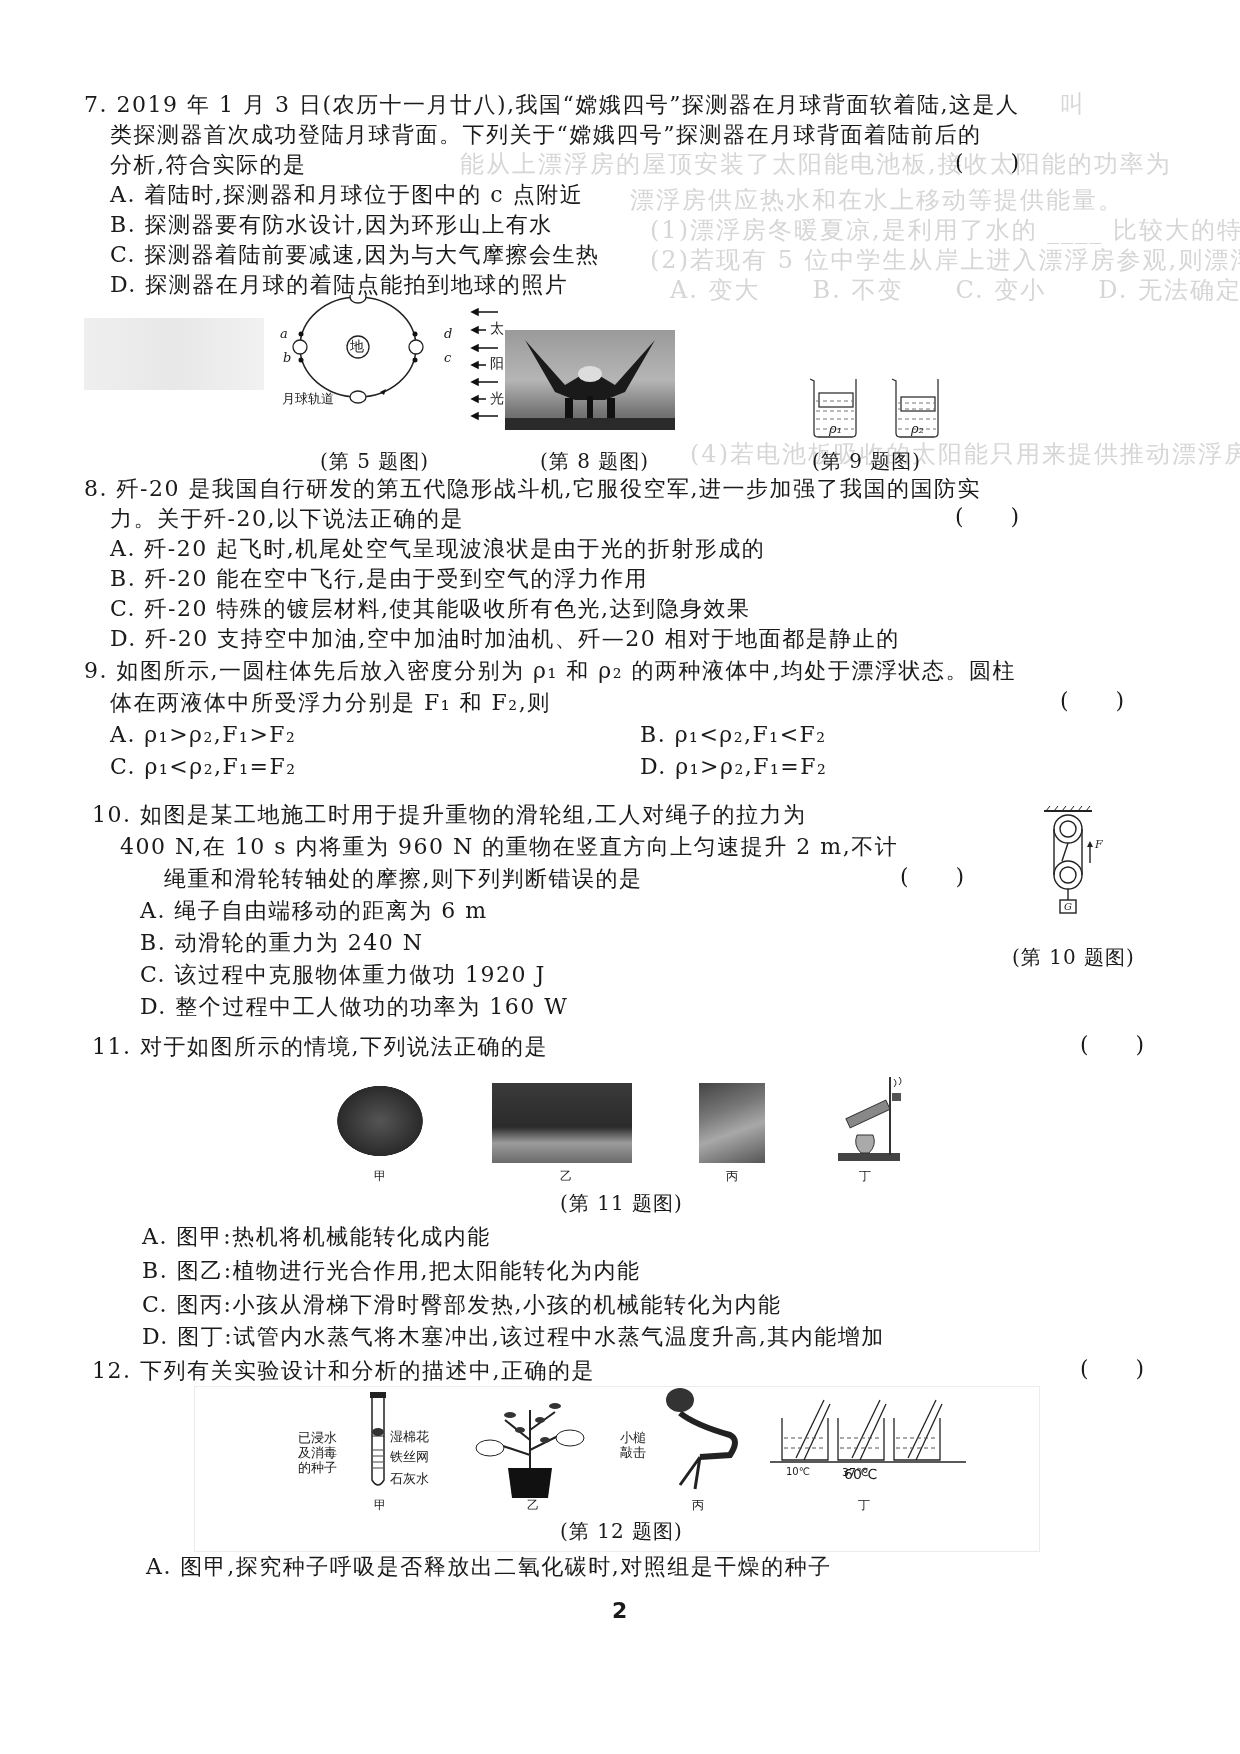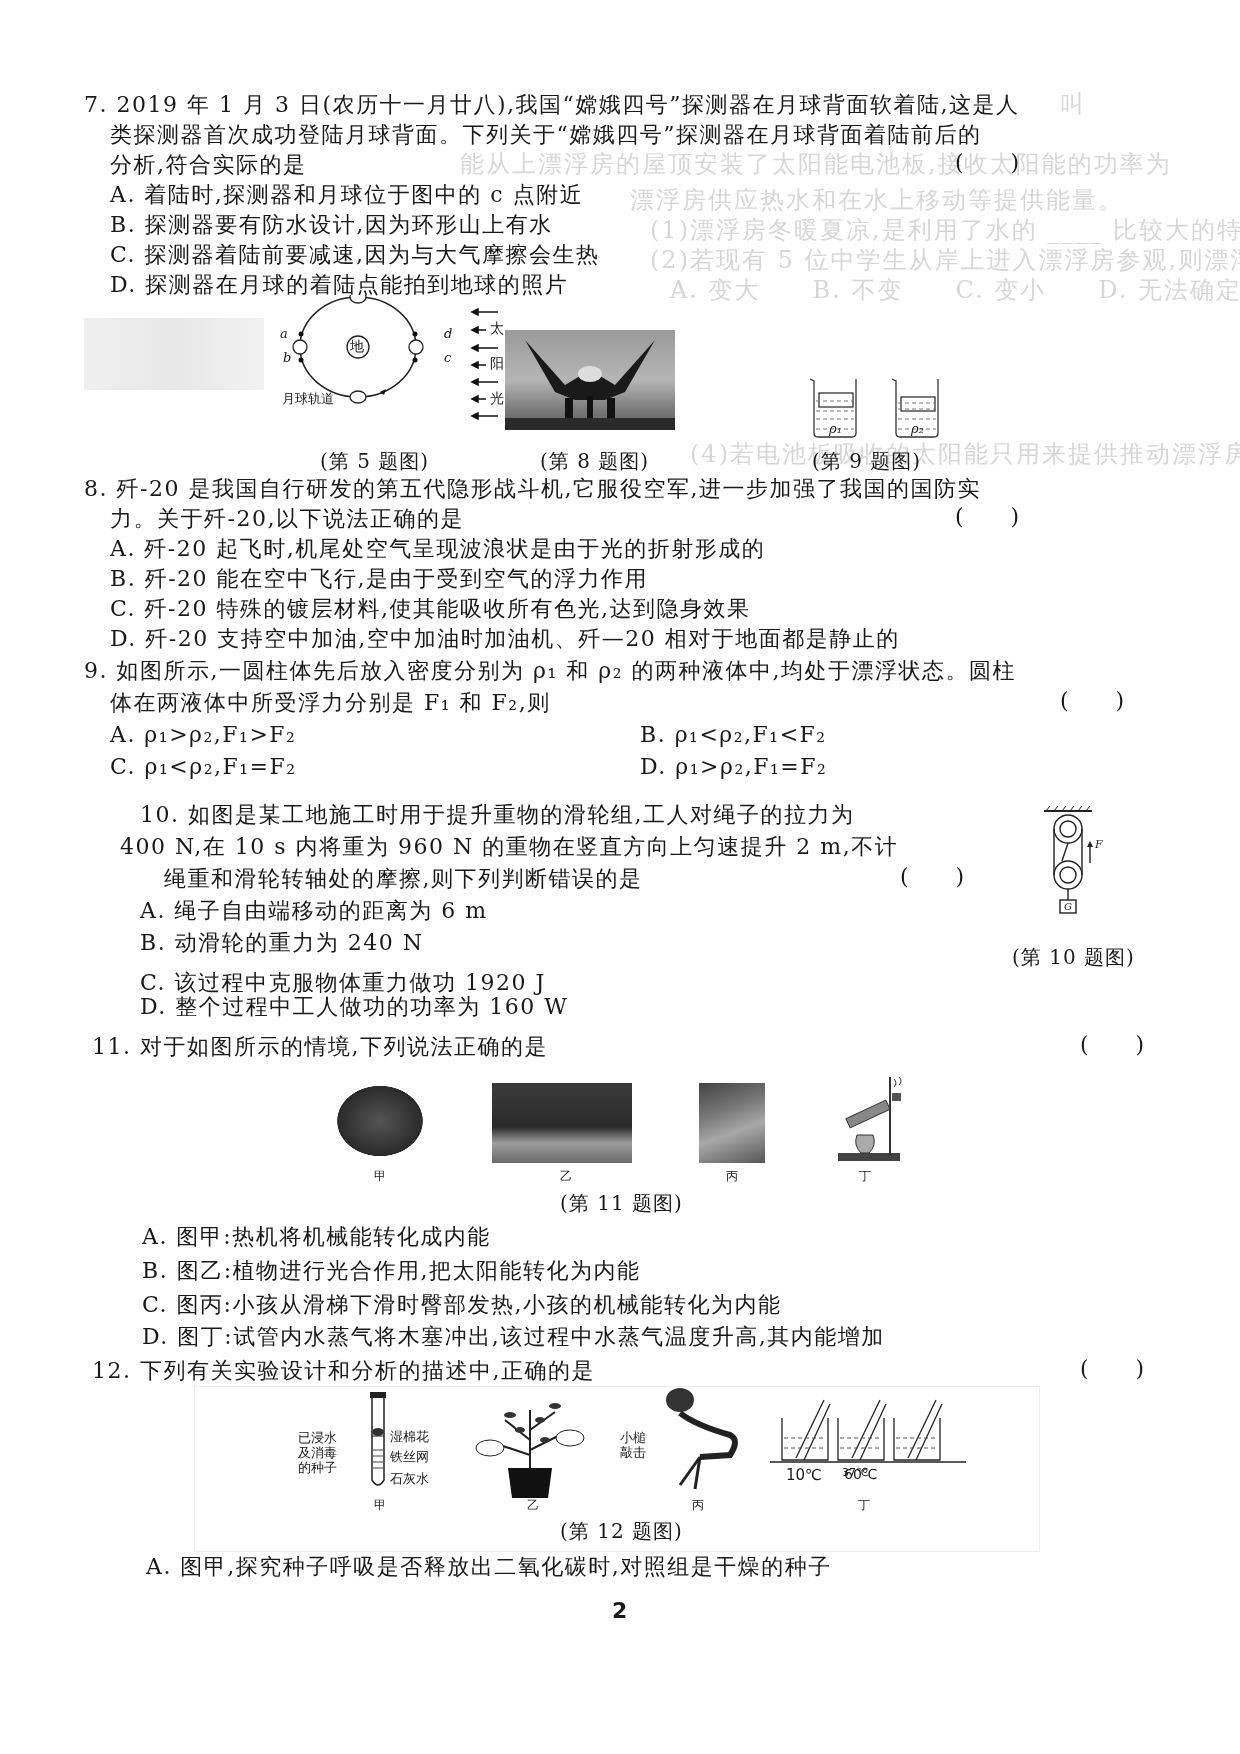--- a/index.html
+++ b/index.html
@@ -121,27 +121,27 @@
 <div class="line" style="left:110px;top:624px;">D. 歼-20 支持空中加油,空中加油时加油机、歼—20 相对于地面都是静止的</div>
 
 <div class="line" style="left:84px;top:656px;">9. 如图所示,一圆柱体先后放入密度分别为 ρ₁ 和 ρ₂ 的两种液体中,均处于漂浮状态。圆柱</div>
 <div class="line" style="left:110px;top:688px;">体在两液体中所受浮力分别是 F₁ 和 F₂,则</div>
 <div class="paren" style="left:1060px;top:688px;">( )</div>
 <div class="line" style="left:110px;top:720px;">A. ρ₁&gt;ρ₂,F₁&gt;F₂</div>
 <div class="line" style="left:640px;top:720px;">B. ρ₁&lt;ρ₂,F₁&lt;F₂</div>
 <div class="line" style="left:110px;top:752px;">C. ρ₁&lt;ρ₂,F₁=F₂</div>
 <div class="line" style="left:640px;top:752px;">D. ρ₁&gt;ρ₂,F₁=F₂</div>
 
-<div class="line" style="left:92px;top:800px;margin-left:48px;">10. 如图是某工地施工时用于提升重物的滑轮组,工人对绳子的拉力为</div>
+<div class="line" style="left:92px;top:800px;">10. 如图是某工地施工时用于提升重物的滑轮组,工人对绳子的拉力为</div>
 <div class="line" style="left:120px;top:832px;">400 N,在 10 s 内将重为 960 N 的重物在竖直方向上匀速提升 2 m,不计</div>
 <div class="line" style="left:120px;top:864px;margin-left:44px;">绳重和滑轮转轴处的摩擦,则下列判断错误的是</div>
 <div class="paren" style="left:900px;top:864px;">( )</div>
 <div class="line" style="left:140px;top:896px;">A. 绳子自由端移动的距离为 6 m</div>
 <div class="line" style="left:140px;top:928px;">B. 动滑轮的重力为 240 N</div>
-<div class="line" style="left:140px;top:960px;margin-top:8px;">C. 该过程中克服物体重力做功 1920 J</div>
+<div class="line" style="left:140px;top:960px;">C. 该过程中克服物体重力做功 1920 J</div>
 <div class="line" style="left:140px;top:992px;">D. 整个过程中工人做功的功率为 160 W</div>
 
 <svg class="fig" style="left:1040px;top:805px;" width="80" height="115">
   <line x1="4" y1="6" x2="52" y2="6" stroke="#222" stroke-width="2"></line>
   <g stroke="#222" stroke-width="1">
       <line x1="6" y1="6" x2="10" y2="1"></line>
       <line x1="14" y1="6" x2="18" y2="1"></line>
       <line x1="22" y1="6" x2="26" y2="1"></line>
       <line x1="30" y1="6" x2="34" y2="1"></line>
       <line x1="38" y1="6" x2="42" y2="1"></line>
@@ -255,21 +255,21 @@
   </g>
   <g stroke="#555" stroke-dasharray="4 3">
       <line x1="14" y1="40" x2="56" y2="40"></line>
       <line x1="14" y1="50" x2="56" y2="50"></line>
       <line x1="70" y1="40" x2="112" y2="40"></line>
       <line x1="70" y1="50" x2="112" y2="50"></line>
       <line x1="126" y1="40" x2="168" y2="40"></line>
       <line x1="126" y1="50" x2="168" y2="50"></line>
     </g>
 </svg>
-<div class="smalllbl" style="left:786px;top:1466px;font-size:15px;">10℃</div>
+<div class="smalllbl" style="left:786px;top:1466px;font-size:10px;">10℃</div>
 <div class="smalllbl" style="left:842px;top:1466px;font-size:11px;">37℃</div>
 <div class="smalllbl" style="left:844px;top:1466px;font-size:14px;">60℃</div>
 
 <div class="smalllbl" style="left:374px;top:1497px;font-size:12px;">甲</div>
 <div class="smalllbl" style="left:527px;top:1497px;font-size:12px;">乙</div>
 <div class="smalllbl" style="left:692px;top:1497px;font-size:12px;">丙</div>
 <div class="smalllbl" style="left:858px;top:1497px;font-size:12px;">丁</div>
 <div class="cap" style="left:560px;top:1518px;">(第 12 题图)</div>
 
 <div class="line" style="left:146px;top:1552px;">A. 图甲,探究种子呼吸是否释放出二氧化碳时,对照组是干燥的种子</div>

